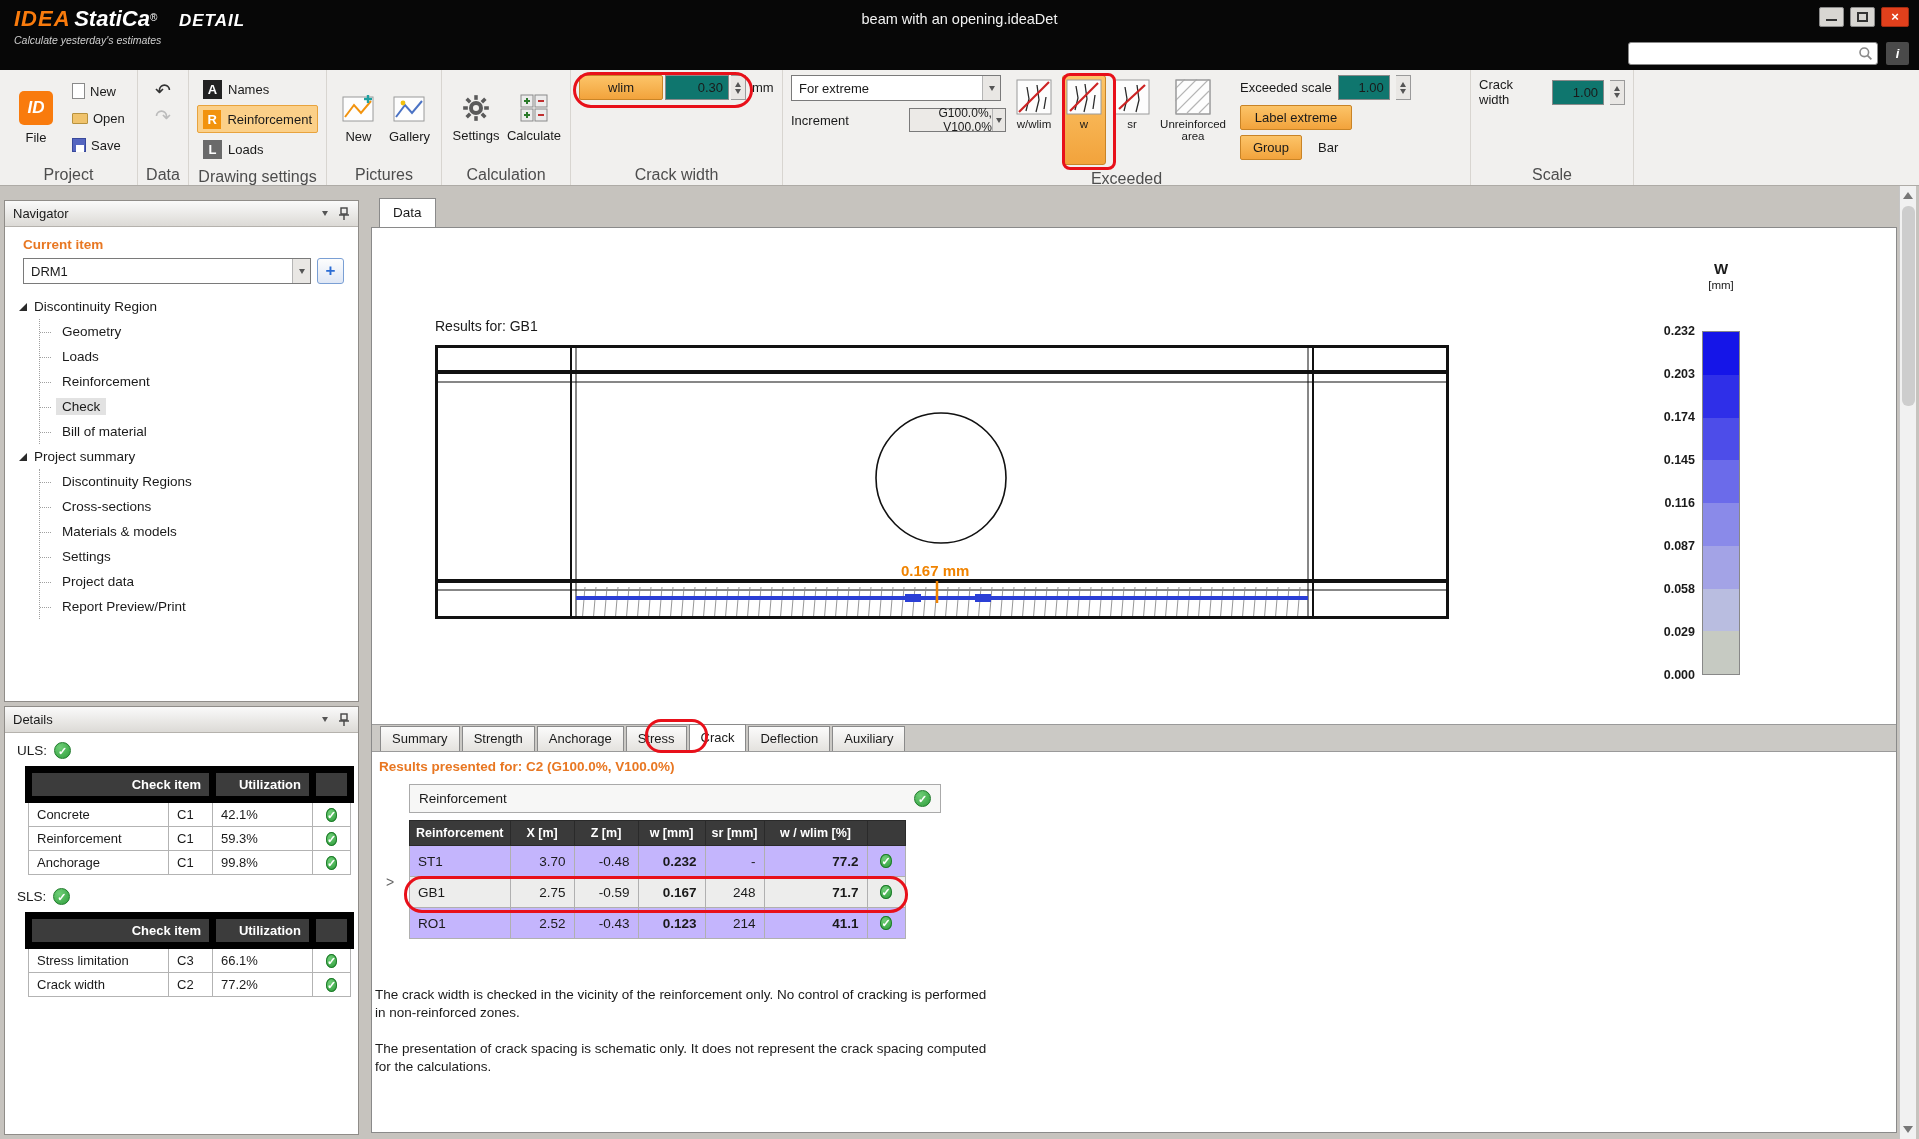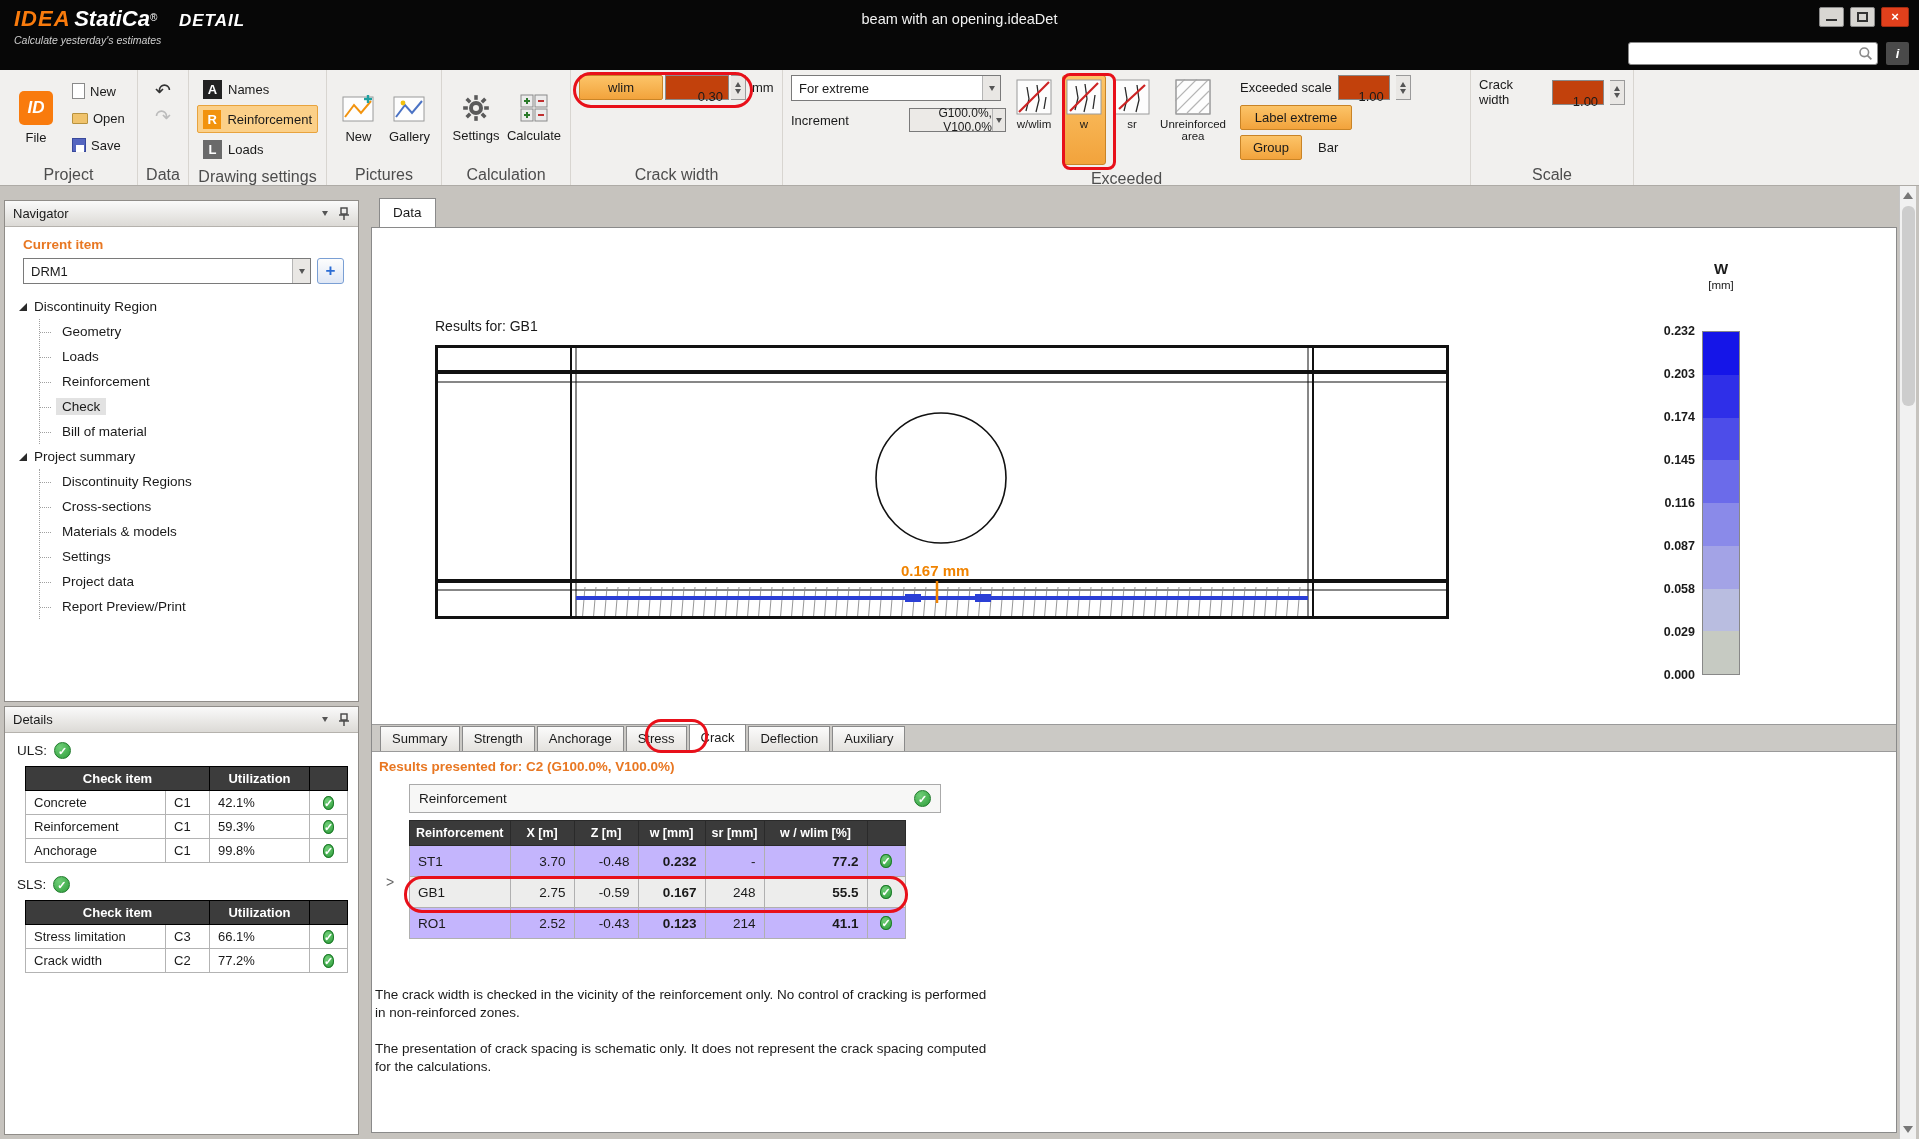--- a/index.html
+++ b/index.html
@@ -45,21 +45,21 @@
   .ds-col{display:flex;flex-direction:column;gap:2px;width:100%;}
   .ds-row{display:flex;align-items:center;gap:6px;height:28px;padding:0 5px;border:1px solid transparent;border-radius:2px;cursor:pointer;}
   .ds-row.selected{background:#fbd089;border-color:#e8a33d;}
   .letter-ic{width:19px;height:19px;color:#fff;font-weight:bold;font-size:13px;text-align:center;line-height:19px;}
   .letter-ic.a{background:#222;}
   .letter-ic.r{background:#f2930d;}
   .letter-ic.l{background:#6a6a6a;}
   .pic-btn{width:52px;height:86px;display:flex;flex-direction:column;align-items:center;justify-content:center;gap:6px;cursor:pointer;border:1px solid transparent;border-radius:3px;}
   .calc-btn{width:56px;height:86px;display:flex;flex-direction:column;align-items:center;justify-content:center;gap:6px;cursor:pointer;border:1px solid transparent;border-radius:3px;}
   .orange-btn{background:linear-gradient(#fcc468,#f2a33c);border:1px solid #c98426;border-radius:2px;padding:0 10px;height:25px;line-height:23px;font-size:13px;cursor:pointer;display:inline-block;}
-  .num-input{height:25px;background:#c2410c;border:1px solid #8a8a8a;text-align:right;padding:9px 5px;font-size:13px;line-height:23px;}
+  .num-input{height:25px;background:#0f766e;border:1px solid #8a8a8a;text-align:right;padding:0 5px;font-size:13px;line-height:23px;}
   .spinner{display:inline-flex;flex-direction:column;justify-content:center;gap:2px;width:15px;height:25px;border:1px solid #9a9a9a;border-left:none;background:#e9e7e4;align-items:center;cursor:pointer;}
   .sp-up{width:0;height:0;border-left:3.5px solid transparent;border-right:3.5px solid transparent;border-bottom:5px solid #555;}
   .sp-down{width:0;height:0;border-left:3.5px solid transparent;border-right:3.5px solid transparent;border-top:5px solid #555;}
   .combo{height:26px;background:#fff;border:1px solid #7a7a7a;display:flex;align-items:center;padding-left:7px;font-size:13px;cursor:pointer;position:relative;}
   .combo .arrow-box{margin-left:auto;width:18px;height:100%;border-left:1px solid #b5b5b5;background:#e9e7e4;display:flex;align-items:center;justify-content:center;}
   .combo.gray{background:#eceae7;margin-left:48px;}
   .res-left{display:flex;flex-direction:column;gap:7px;width:215px;}
   .inc-row{display:flex;align-items:center;gap:12px;text-align:right;}
   .res-btn{width:48px;height:90px;display:flex;flex-direction:column;align-items:center;padding-top:3px;gap:3px;font-size:11.5px;text-align:center;cursor:pointer;border:1px solid transparent;border-radius:3px;}
   .res-btn.selected{background:linear-gradient(#fcc468,#f2a33c);border-color:#c98426;}
@@ -81,21 +81,21 @@
   .tree-parent{display:flex;align-items:center;gap:7px;padding:5px 4px;cursor:pointer;}
   .expander{width:0;height:0;border-bottom:8px solid #2a2a2a;border-left:8px solid transparent;}
   .tree-children{margin-left:24px;border-left:1px dotted #a0a0a0;}
   .tree-child{position:relative;padding:5px 6px 5px 16px;cursor:pointer;}
   .tree-child::before{content:"";position:absolute;left:0;top:50%;width:11px;border-top:1px dotted #a0a0a0;}
   .tree-child .lbl{padding:1px 6px;}
   .tree-child.selected .lbl{background:#e2e2e2;}
   .status-line{display:flex;align-items:center;gap:7px;padding:9px 0 4px 12px;font-size:13.5px;}
   .badge{width:17px;height:17px;border-radius:50%;background:radial-gradient(circle at 35% 30%,#6fce77,#2f9e3c);border:1px solid #1f7a2b;color:#fff;font-size:11px;font-weight:bold;text-align:center;line-height:16px;flex:0 0 auto;}
   .dtable{border-collapse:collapse;margin:3px 0 4px 20px;table-layout:fixed;font-size:13px;}
-  .dtable th{background:#3c3c3c;color:#fff;font-weight:bold;text-align:center;padding:4px 8px;border:1px solid #000000;}
+  .dtable th{background:#3c3c3c;color:#fff;font-weight:bold;text-align:right;padding:4px 8px;border:7px solid #000000;}
   .dtable td{border:1px solid #b3b3b3;background:#fff;padding:4px 8px;}
   .dtable td.code{border-left:1px solid #b3b3b3;}
   .dtable td.chk{text-align:center;padding:2px;}
 
   
   .tabstrip{position:absolute;left:363px;top:186px;width:1534px;height:41px;}
   .doc-tab{position:absolute;left:16px;bottom:0;height:29px;padding:0 13px;background:#fff;border:1px solid #8a8a8a;border-bottom:none;line-height:27px;font-size:13.5px;cursor:pointer;}
   .canvas{position:absolute;left:371px;top:227px;width:1526px;height:906px;background:#fff;border:1px solid #8a8a8a;}
   .drawing-title{position:absolute;left:63px;top:90px;font-size:14px;}
   .beam-svg{position:absolute;left:63px;top:117px;width:1014px;height:274px;}
@@ -633,21 +633,21 @@
           <td class="num">-</td>
           <td class="num bold">77.2</td>
           <td class="chk"><span class="badge">✓</span></td>
     </tr>
     <tr class="selected">
       <td>GB1</td>
           <td class="num">2.75</td>
           <td class="num">-0.59</td>
           <td class="num bold">0.167</td>
           <td class="num">248</td>
-          <td class="num bold">55.5</td>
+          <td class="num bold">71.7</td>
           <td class="chk"><span class="badge">✓</span></td>
     </tr>
     <tr>
       <td>RO1</td>
           <td class="num">2.52</td>
           <td class="num">-0.43</td>
           <td class="num bold">0.123</td>
           <td class="num">214</td>
           <td class="num bold">41.1</td>
           <td class="chk"><span class="badge">✓</span></td>

